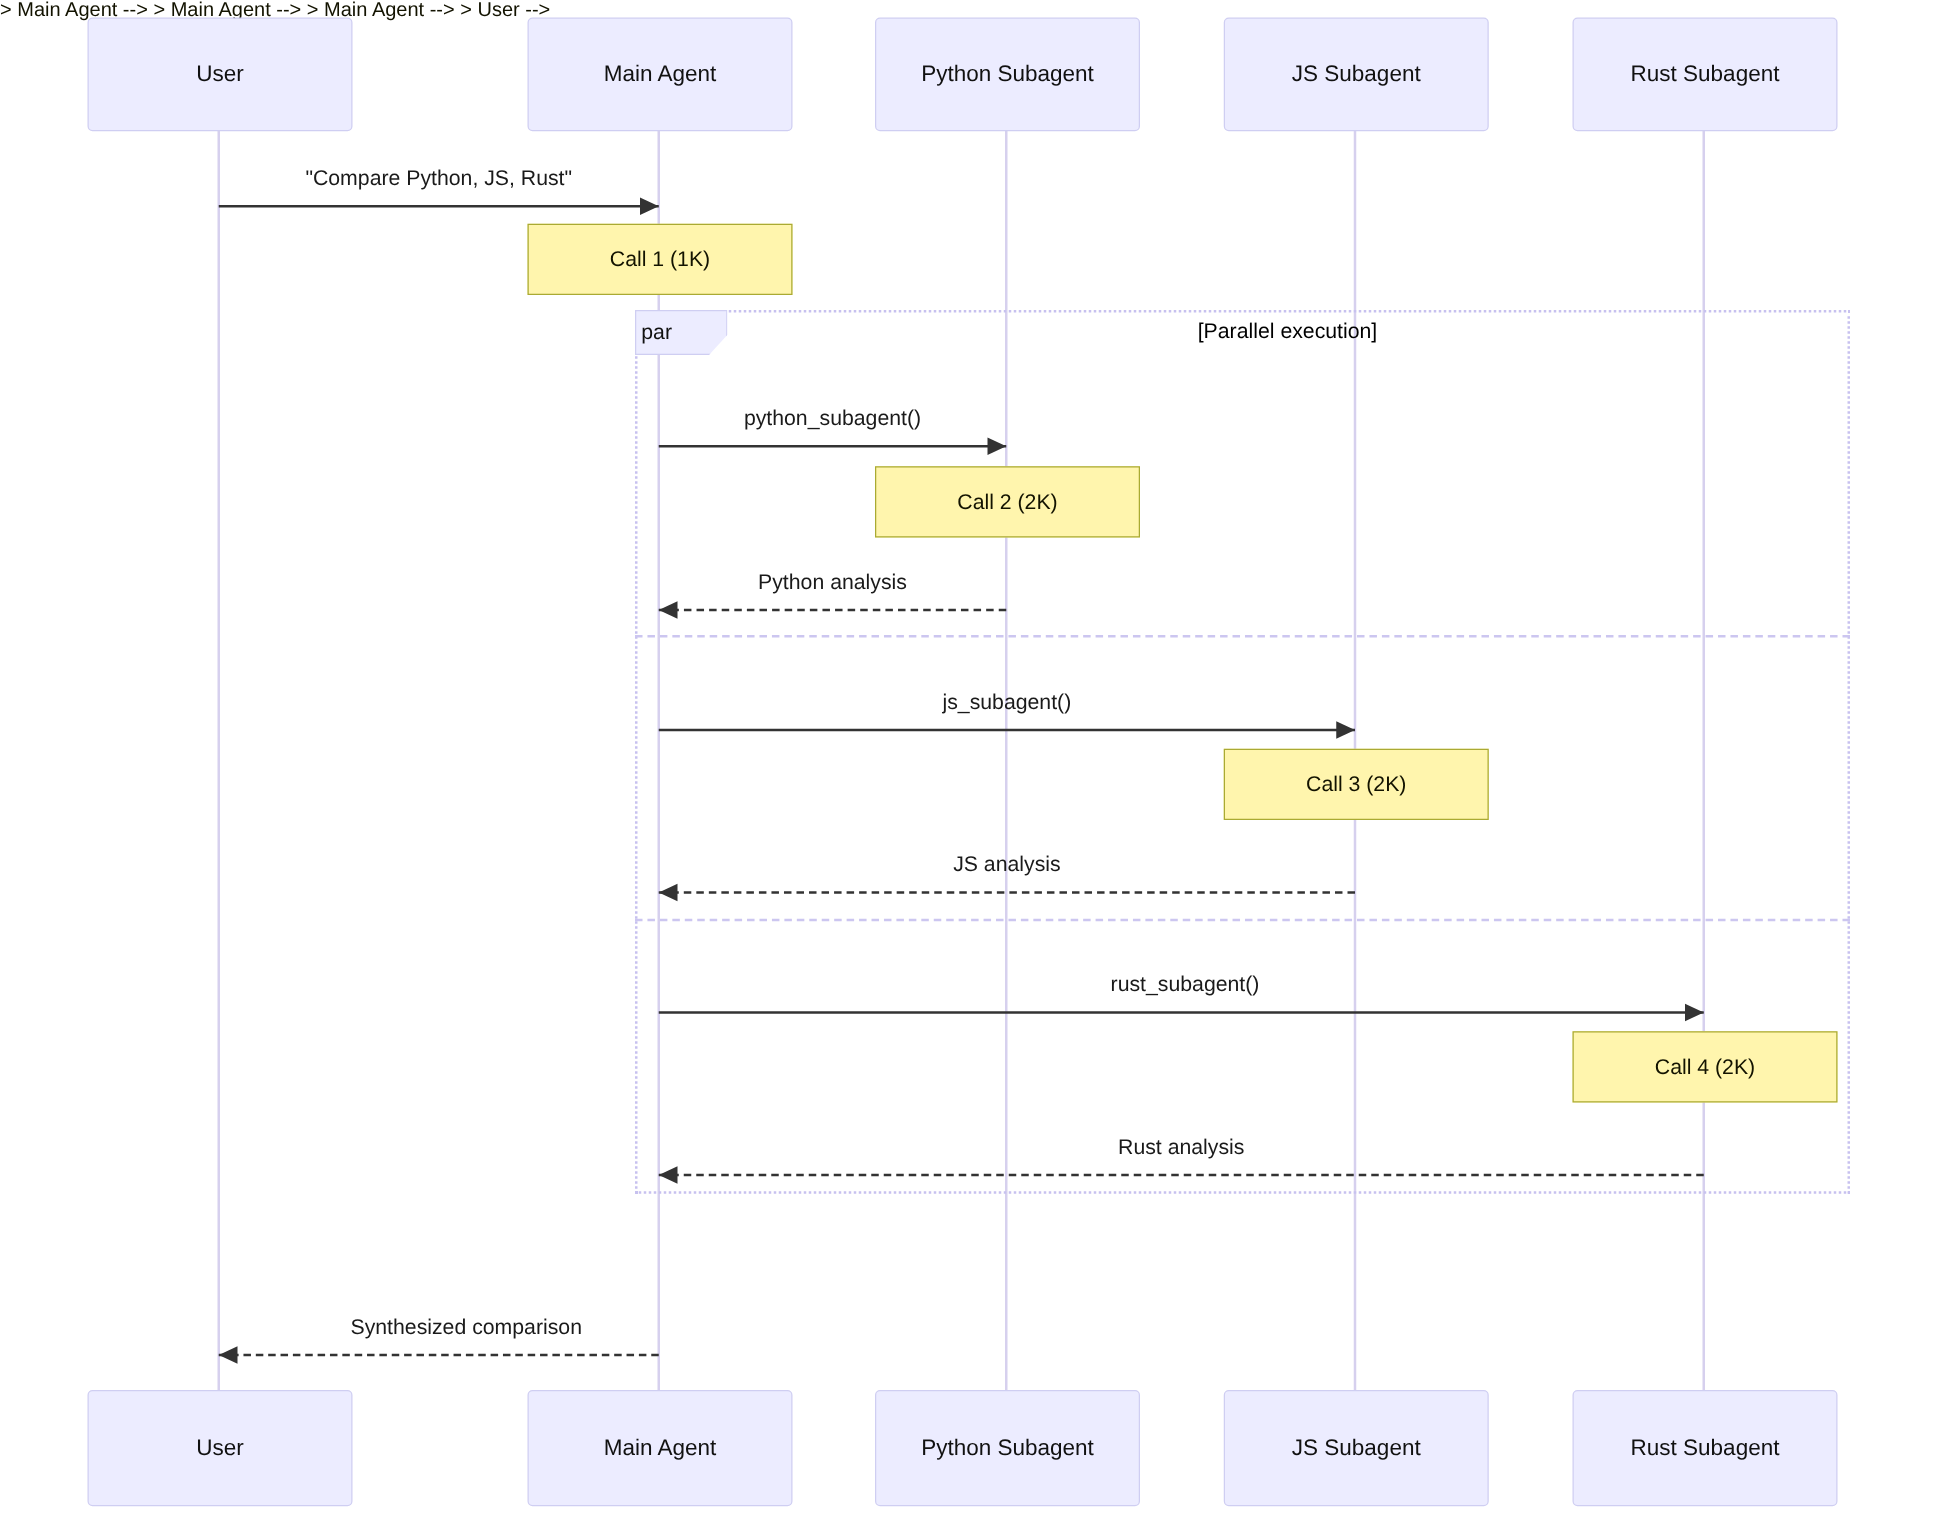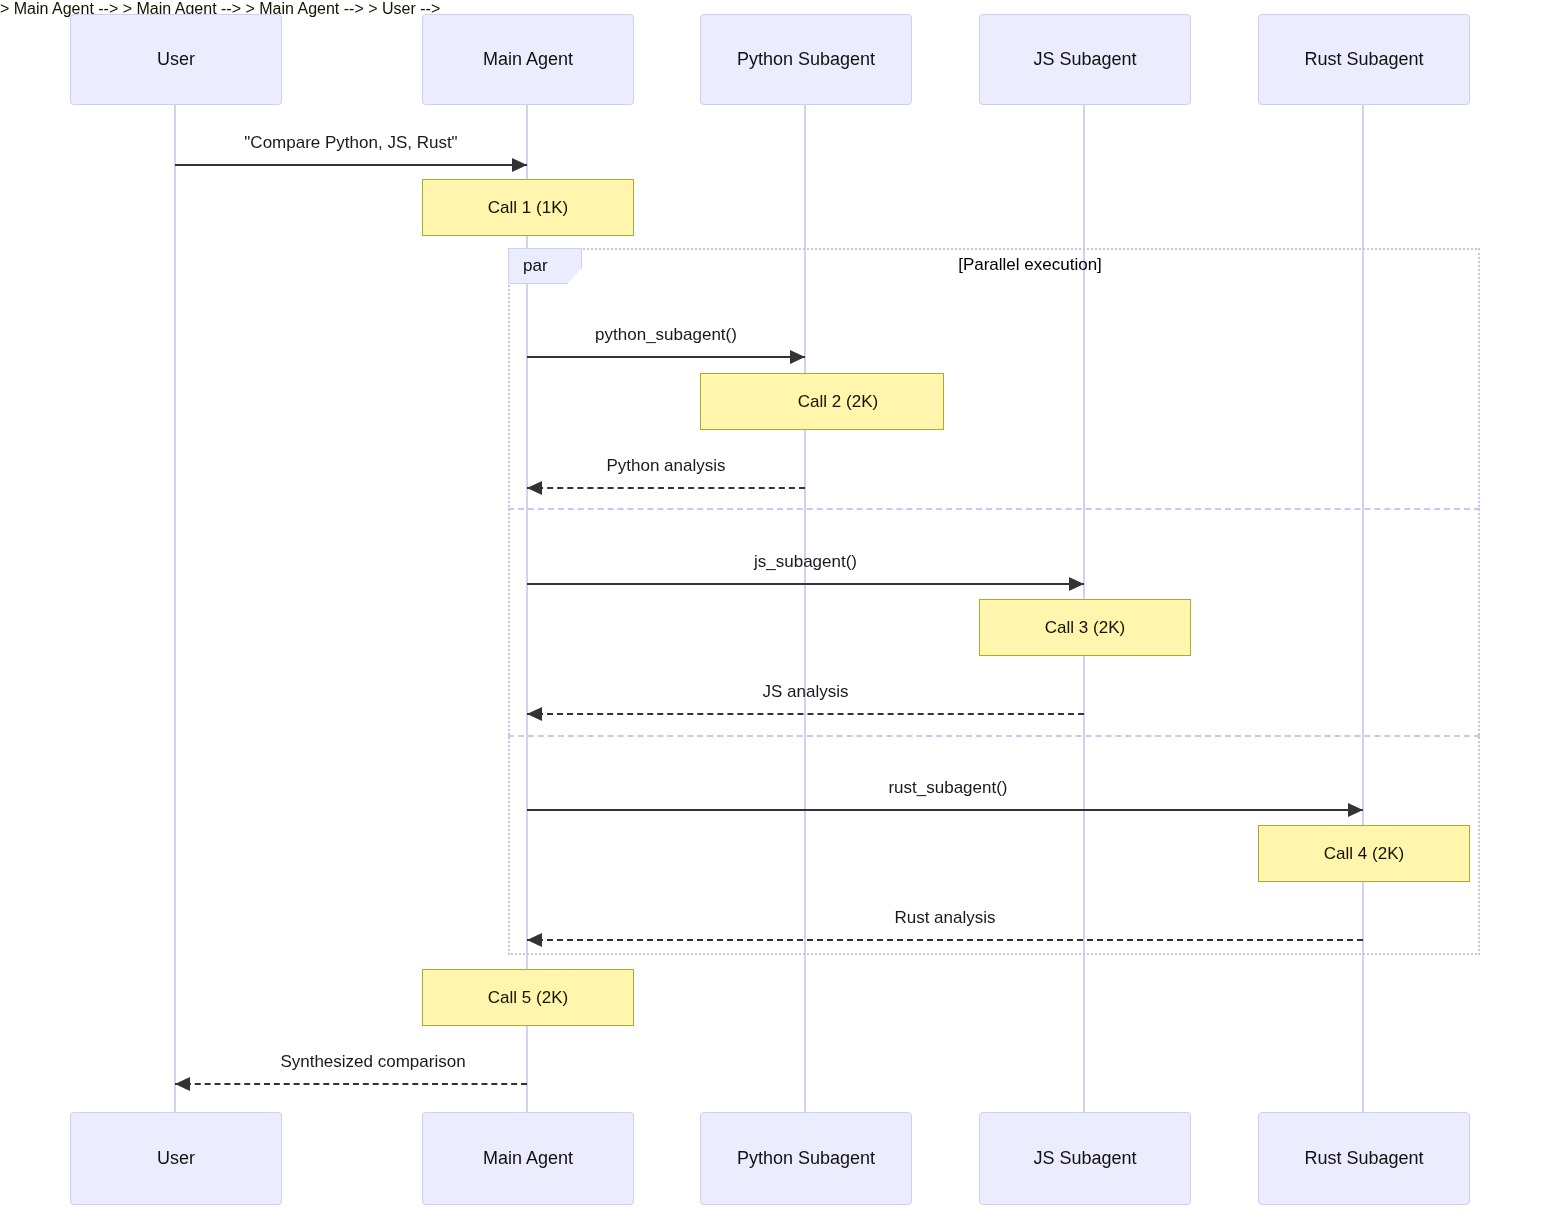--- a/index.html
+++ b/index.html
@@ -31,21 +31,21 @@
   .arrow.right { border-left:15px solid #333333; }
   .arrow.left  { border-right:15px solid #333333; }
   .par-frame {
     position:absolute; left:508px; top:248px; width:972px; height:707px;
     border:2px dotted #c7c1ef; box-sizing:border-box;
   }
   .par-tab {
     position:absolute; left:508px; top:248px; width:74px; height:36px;
     background:#ececff; border:1px solid #cfcef2; box-sizing:border-box;
     clip-path:polygon(0 0, 100% 0, 100% 55%, 80% 100%, 0 100%);
-    display:flex; align-items:center; padding-left:14px;
+    display:flex; align-items:center; padding-left:4px;
     font-size:17px; color:#111;
   }
   .par-cond { position:absolute; left:850px; top:255px; width:360px; text-align:center; font-size:17px; color:#000000; }
   .separator { position:absolute; left:508px; width:972px; height:0; border-top:2px dashed #ccc6f0; }
 </style>
 </head>
 <body>
 
 <div id="canvas">
 
@@ -91,21 +91,21 @@
   <div class="note" style="left:422px; top:179px;">
       <span>Call 1 (1K)</span>
     </div>
 
   
   <div class="msg-label" style="left:527px; top:325px; width:278px;">python_subagent()</div>
   <div class="line solid" style="left:527px; top:356px; width:278px;"></div>
   <div class="arrow right" style="left:790px; top:350px;"></div>
 
   
-  <div class="note" style="left:700px; top:373px;padding-left:32px;">
+  <div class="note" style="left:700px; top:373px;">
       <span>Call 2 (2K)</span>
     </div>
 
   &gt; Main Agent --&gt;
   <div class="msg-label" style="left:527px; top:456px; width:278px;">Python analysis</div>
   <div class="line dashed" style="left:527px; top:487px; width:278px;"></div>
   <div class="arrow left" style="left:527px; top:481px;"></div>
 
   
   <div class="msg-label" style="left:527px; top:552px; width:557px;">js_subagent()</div>
@@ -131,23 +131,20 @@
   <div class="note" style="left:1258px; top:825px;">
       <span>Call 4 (2K)</span>
     </div>
 
   &gt; Main Agent --&gt;
   <div class="msg-label" style="left:527px; top:908px; width:836px;">Rust analysis</div>
   <div class="line dashed" style="left:527px; top:939px; width:836px;"></div>
   <div class="arrow left" style="left:527px; top:933px;"></div>
 
   
-  <div class="note" style="left:422px; top:969px;">
-      <span>Call 5 (2K)</span>
-    </div>
 
   &gt; User --&gt;
   <div class="msg-label" style="left:175px; top:1052px; width:396px;">Synthesized comparison</div>
   <div class="line dashed" style="left:175px; top:1083px; width:352px;"></div>
   <div class="arrow left" style="left:175px; top:1077px;"></div>
 
   
   <div class="actor-box bottom" style="left:70px;   top:1112px;">
       <span>User</span>
     </div>

